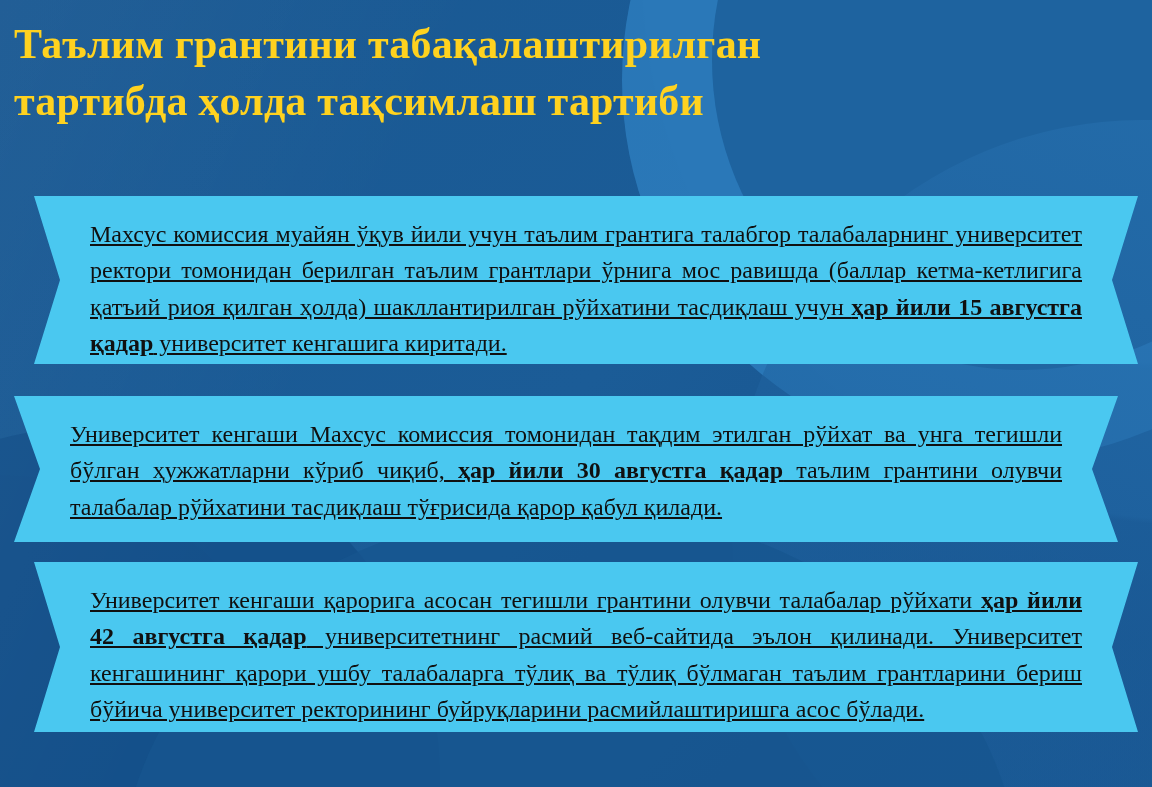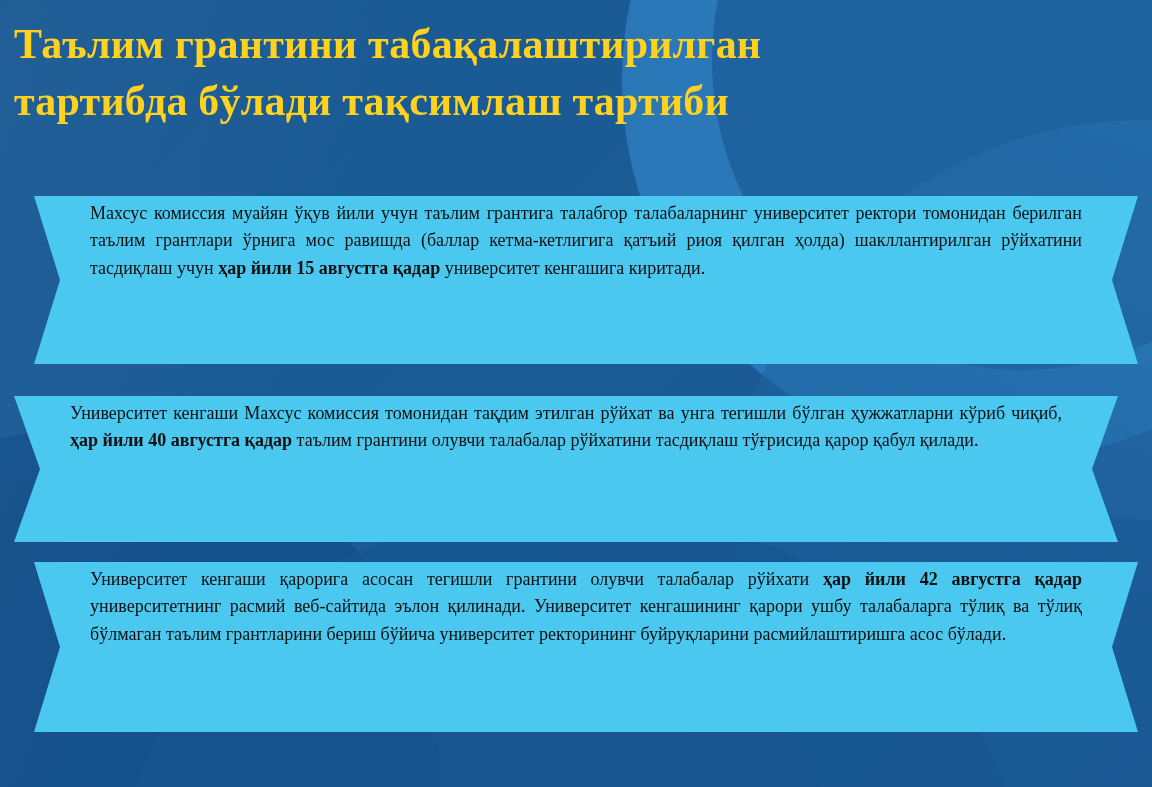--- a/index.html
+++ b/index.html
@@ -118,26 +118,27 @@
       0 0,
       100% 0,
       calc(100% - 26px) 50%,
       100% 100%,
       0 100%,
       26px 50%
     );
   }
   .banner-text {
     position: relative;
-    padding: 4px 56px 20px 56px;
-    font-size: 18px;
+    padding: 20px 56px 20px 56px;
+    font-size: 24px;
     line-height: 1.52;
     color: #101010;
     text-align: justify;
     text-justify: inter-word;
+    text-decoration: underline;
   }
   .banner-text b { font-weight: bold; }
 
   #banner-1 { left: 34px; top: 196px; width: 1104px; height: 168px; }
   #banner-2 { left: 14px; top: 396px; width: 1104px; height: 146px; }
   #banner-3 { left: 34px; top: 562px; width: 1104px; height: 170px; }
 
   #banner-2 .banner-shape { background: #4ac8f0; }
 </style>
 </head>
@@ -147,30 +148,30 @@
   <div class="bg-deep"></div>
   <div class="bg-arc-1"></div>
   <div class="bg-arc-2"></div>
   <div class="bg-arc-3"></div>
   <div class="bg-arc-4"></div>
   <div class="bg-arc-5"></div>
   <div class="bg-stripe"></div>
 
   <div class="title-block">
     <div class="title-line">Таълим грантини табақалаштирилган</div>
-    <div class="title-line">тартибда бўлади тақсимлаш тартиби</div>
+    <div class="title-line">тартибда ҳолда тақсимлаш тартиби</div>
   </div>
 
   <div class="banner" id="banner-1">
     <div class="banner-shape"></div>
     <div class="banner-text"><span>Махсус комиссия муайян ўқув йили учун таълим грантига талабгор талабаларнинг университет ректори томонидан берилган таълим грантлари ўрнига мос равишда (баллар кетма-кетлигига қатъий риоя қилган ҳолда) шакллантирилган рўйхатини тасдиқлаш учун </span><b>ҳар йили 15 августга қадар</b><span> университет кенгашига киритади.</span></div>
   </div>
 
   <div class="banner" id="banner-2">
     <div class="banner-shape"></div>
-    <div class="banner-text"><span>Университет кенгаши Махсус комиссия томонидан тақдим этилган рўйхат ва унга тегишли бўлган ҳужжатларни кўриб чиқиб, </span><b>ҳар йили 40 августга қадар</b><span> таълим грантини олувчи талабалар рўйхатини тасдиқлаш тўғрисида қарор қабул қилади.</span></div>
+    <div class="banner-text"><span>Университет кенгаши Махсус комиссия томонидан тақдим этилган рўйхат ва унга тегишли бўлган ҳужжатларни кўриб чиқиб, </span><b>ҳар йили 30 августга қадар</b><span> таълим грантини олувчи талабалар рўйхатини тасдиқлаш тўғрисида қарор қабул қилади.</span></div>
   </div>
 
   <div class="banner" id="banner-3">
     <div class="banner-shape"></div>
     <div class="banner-text"><span>Университет кенгаши қарорига асосан тегишли грантини олувчи талабалар рўйхати </span><b>ҳар йили 42 августга қадар</b><span> университетнинг расмий веб-сайтида эълон қилинади. Университет кенгашининг қарори ушбу талабаларга тўлиқ ва тўлиқ бўлмаган таълим грантларини бериш бўйича университет ректорининг буйруқларини расмийлаштиришга асос бўлади.</span></div>
   </div>
 </div>
 
 </body></html>

